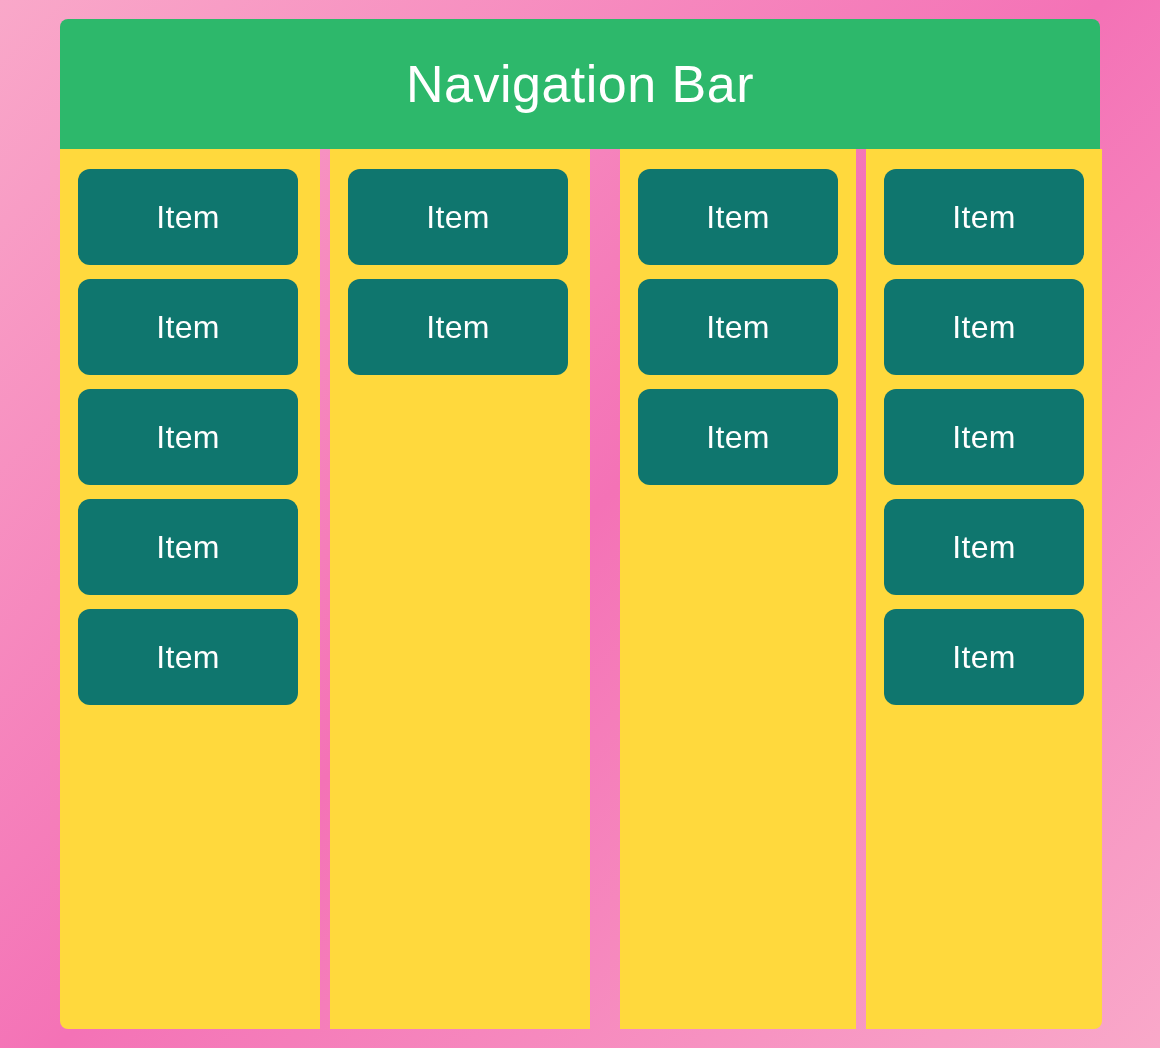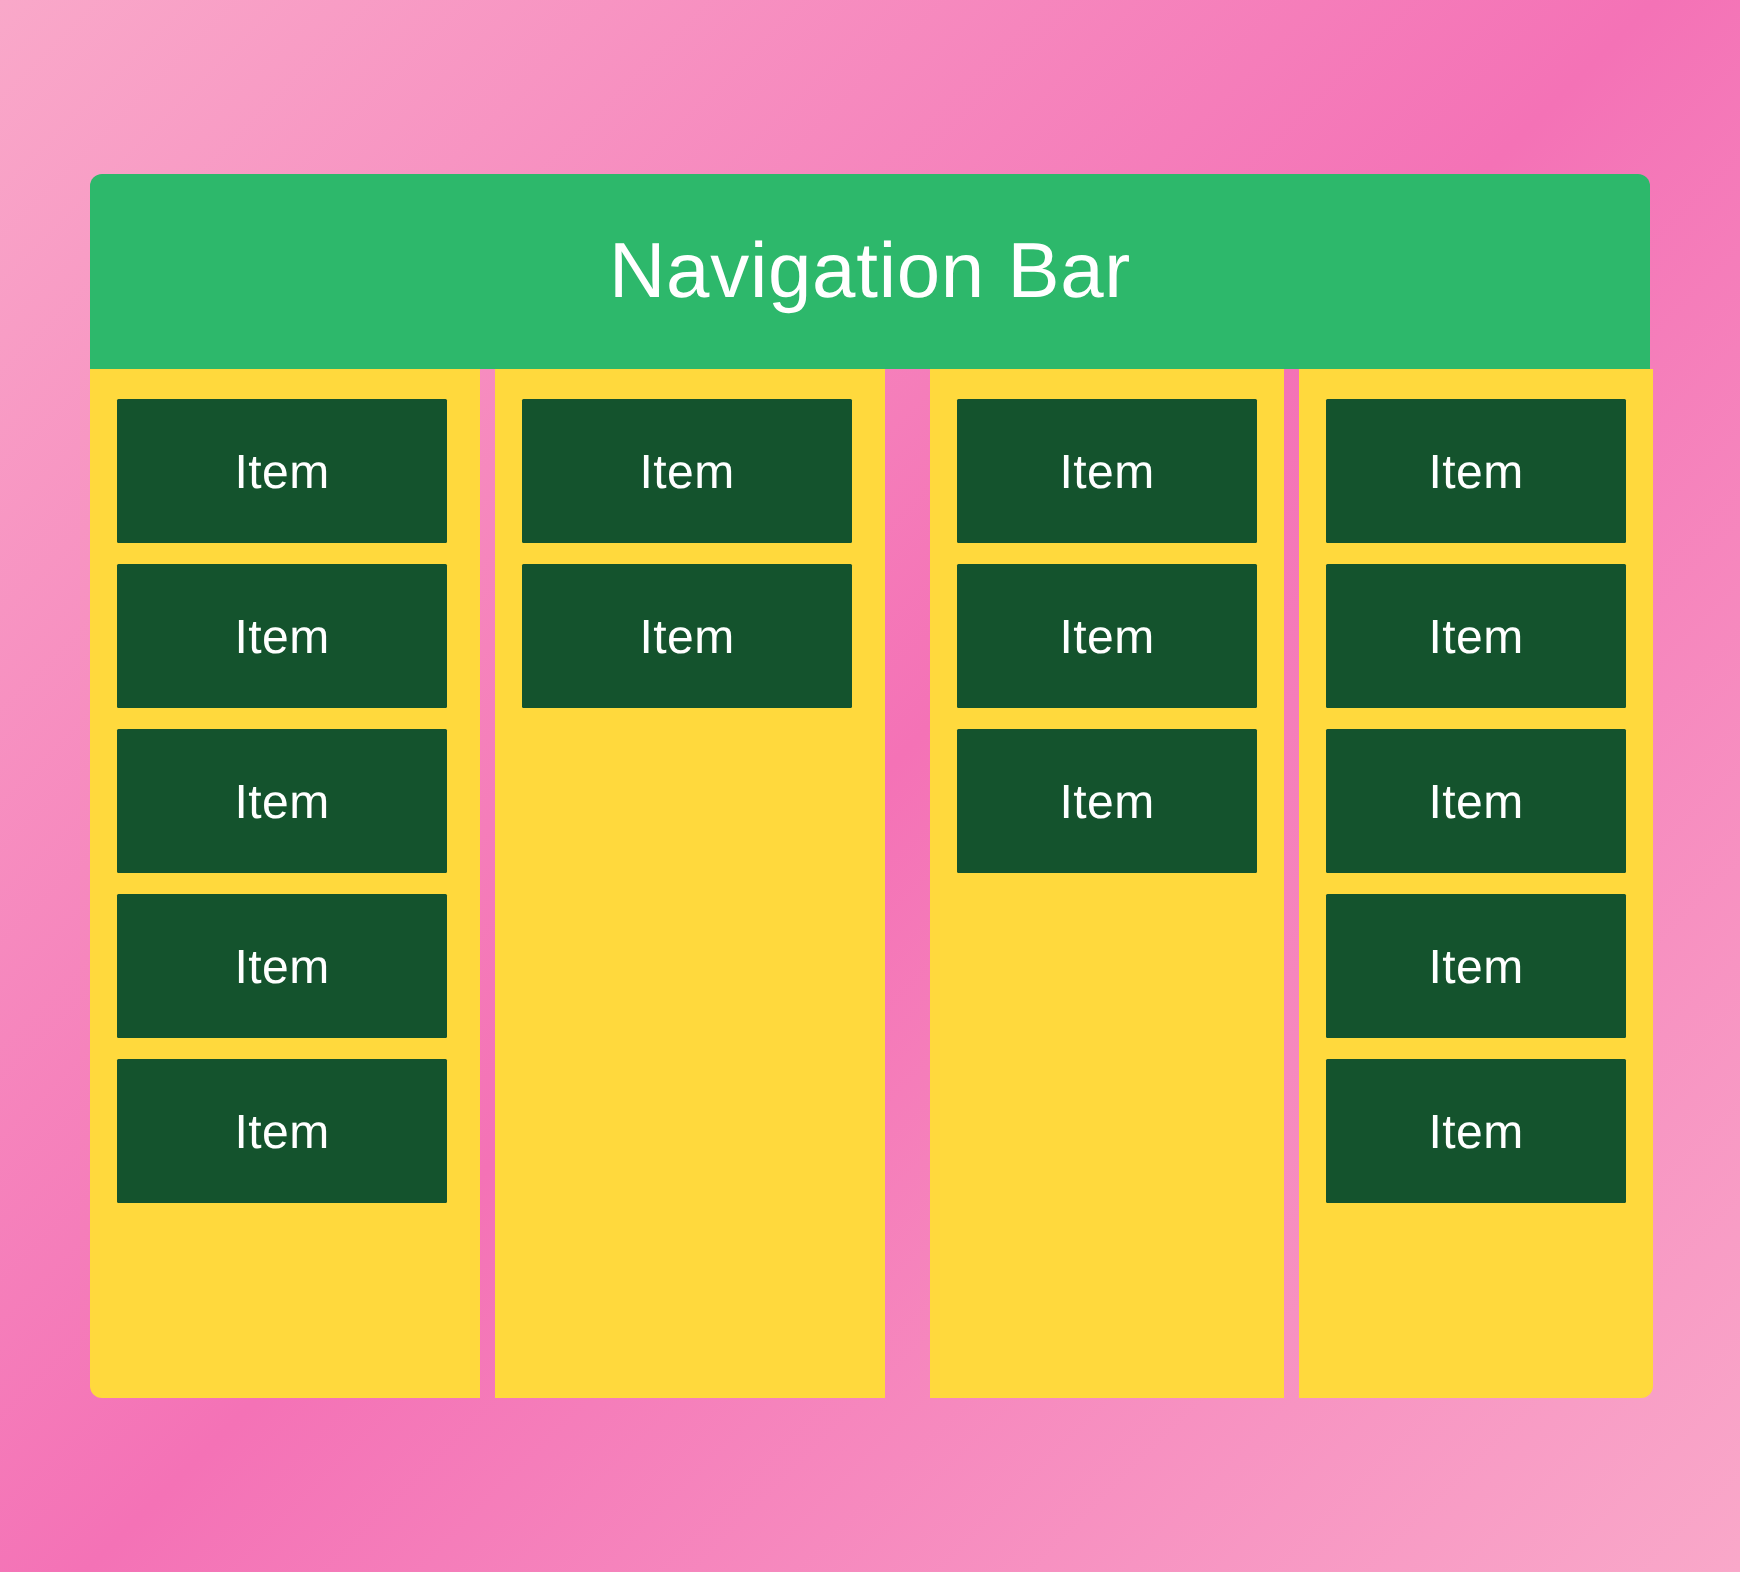--- a/index.html
+++ b/index.html
@@ -13,21 +13,21 @@
       height: 1048px;
       background: linear-gradient(135deg, #f9a8c9 0%, #f472b6 50%, #f9a8c9 100%);
       display: flex;
       align-items: center;
       justify-content: center;
       font-family: 'Segoe UI', Arial, sans-serif;
     }
 
     .page-wrapper {
       width: 1040px;
-      height: 816px;
+      height: 1010px;
       display: flex;
       flex-direction: column;
       gap: 0;
     }
 
     .nav-bar {
       background-color: #2db86b;
       border-radius: 8px 8px 0 0;
       display: flex;
       align-items: center;
@@ -78,24 +78,24 @@
       margin-left: 0px;
     }
 
     .column-4 {
       flex: 0 0 210px;
       margin-left: 10px;
       border-radius: 0 0 8px 0;
     }
 
     .item-btn {
-      background-color: #14532d;
+      background-color: #0f766e;
       color: white;
       border: none;
-      border-radius: 1px;
+      border-radius: 12px;
       font-size: 32px;
       font-weight: 400;
       padding: 22px 20px;
       text-align: center;
       cursor: pointer;
       display: flex;
       align-items: center;
       justify-content: center;
       min-height: 96px;
       letter-spacing: 0.3px;

